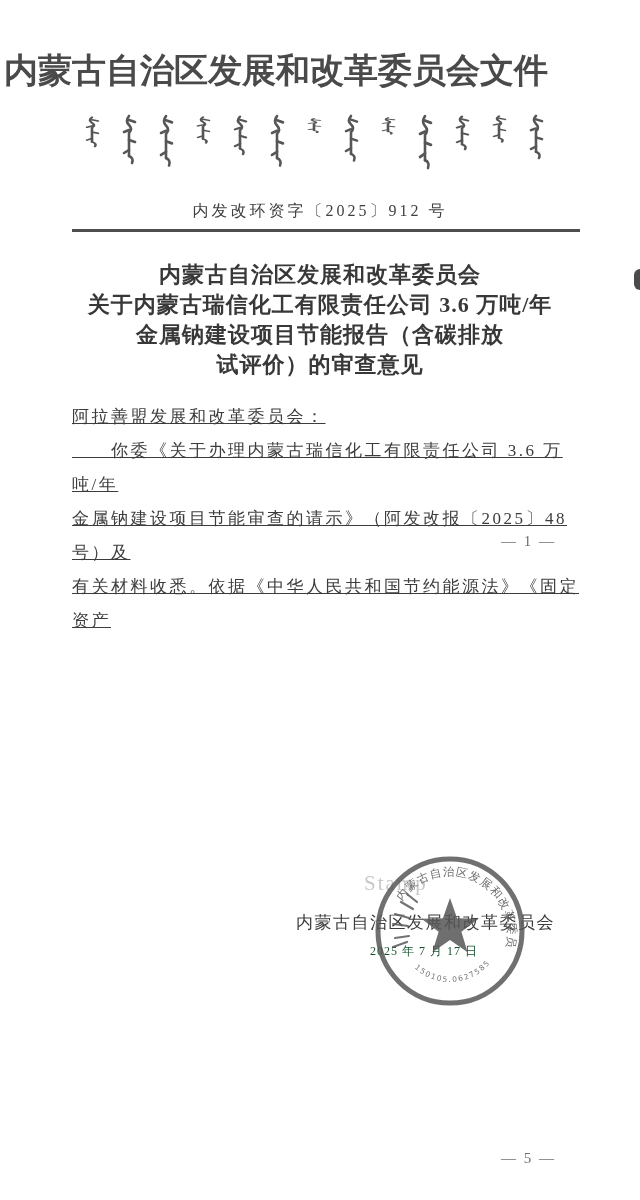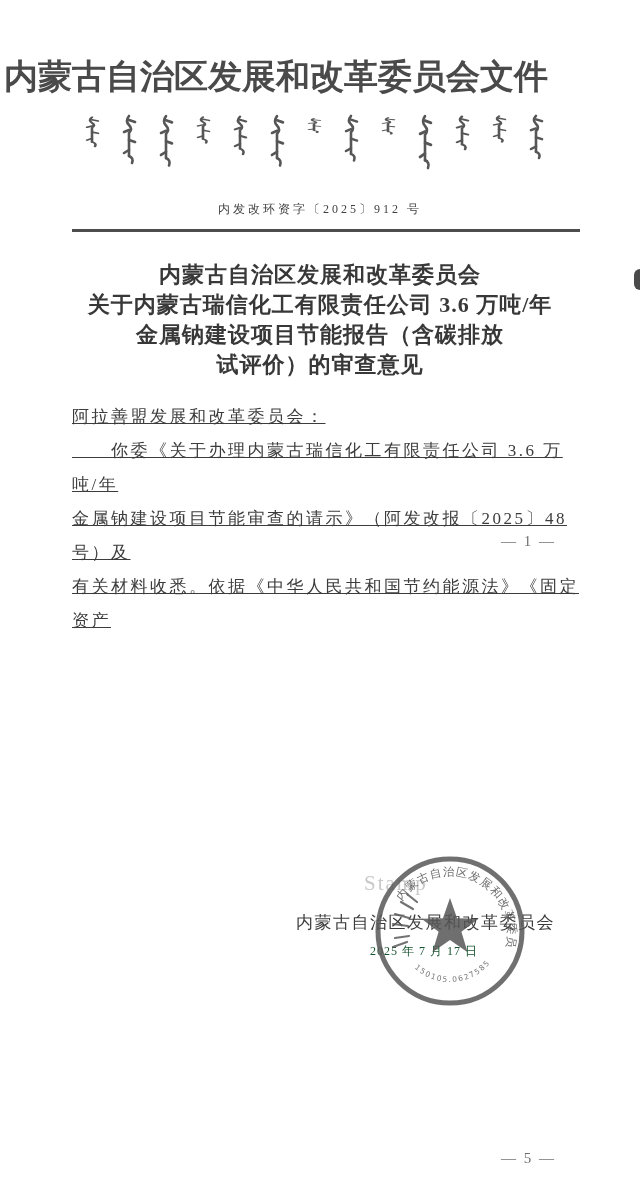--- a/index.html
+++ b/index.html
@@ -3,28 +3,28 @@
 <meta charset="utf-8">
 <style>
   html,body{margin:0;padding:0;background:#ffffff;}
   .page{
     position:relative;width:640px;height:1200px;margin:0 auto;
     background:#ffffff;overflow:hidden;
     font-family:"Liberation Serif","DejaVu Serif",serif;
     color:#3c3c3c;
   }
   .banner{
-    position:absolute;top:54px;left:0;width:552px;
+    position:absolute;top:48px;left:0;width:552px;
     text-align:center;font-size:34px;font-weight:bold;
     color:#4a4a4a;letter-spacing:0px;white-space:nowrap;
   }
   .mongolian-row{position:absolute;top:112px;left:80px;width:480px;height:60px;}
   .doc-number{
     position:absolute;top:201px;left:0;width:640px;text-align:center;
-    font-size:12px;letter-spacing:3px;color:#3f3f3f;
+    font-size:16px;letter-spacing:3px;color:#3f3f3f;
   }
   .rule{position:absolute;top:229px;left:72px;width:508px;height:3px;background:#4d4d4d;}
   .doc-title{
     position:absolute;top:260px;left:40px;width:560px;text-align:center;
     font-size:22px;font-weight:bold;line-height:30px;color:#383838;
     white-space:pre-line;letter-spacing:1px;
   }
   .body-text{
     position:absolute;left:72px;width:512px;
     font-size:17px;line-height:34px;letter-spacing:2.5px;color:#3c3c3c;

